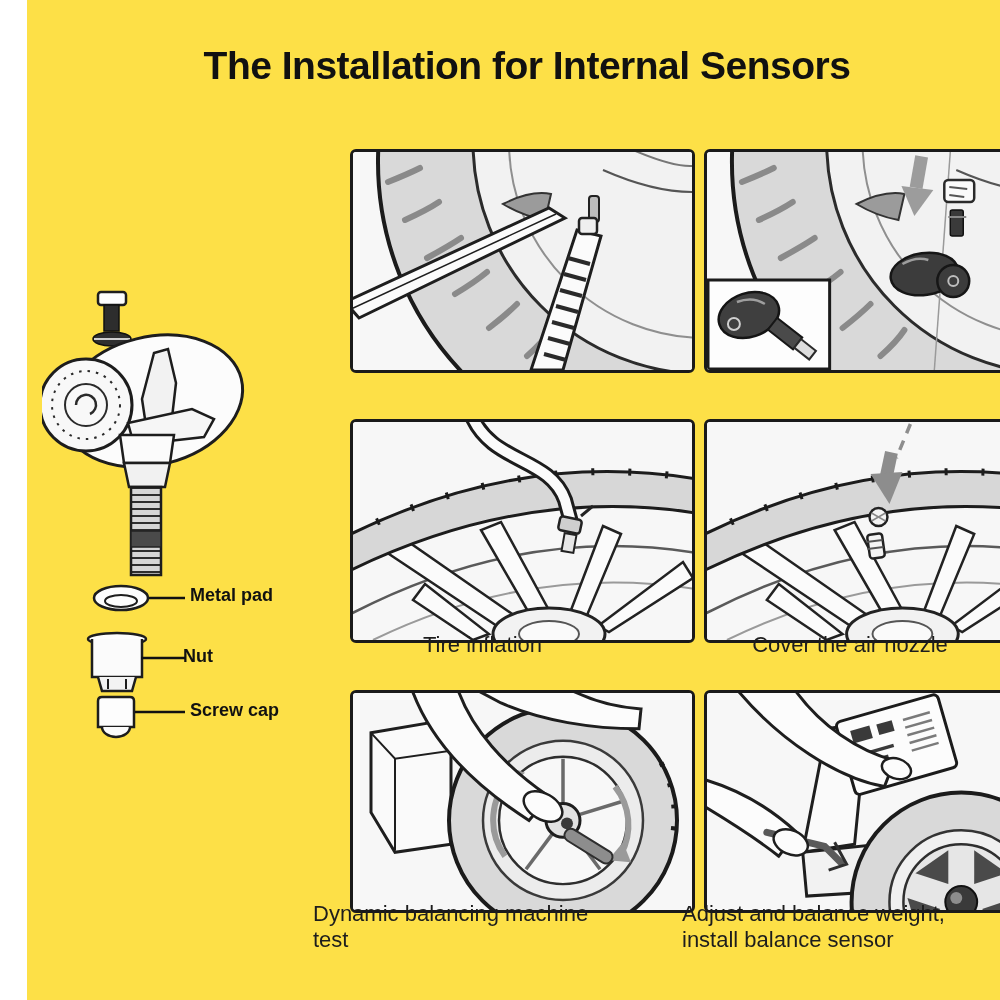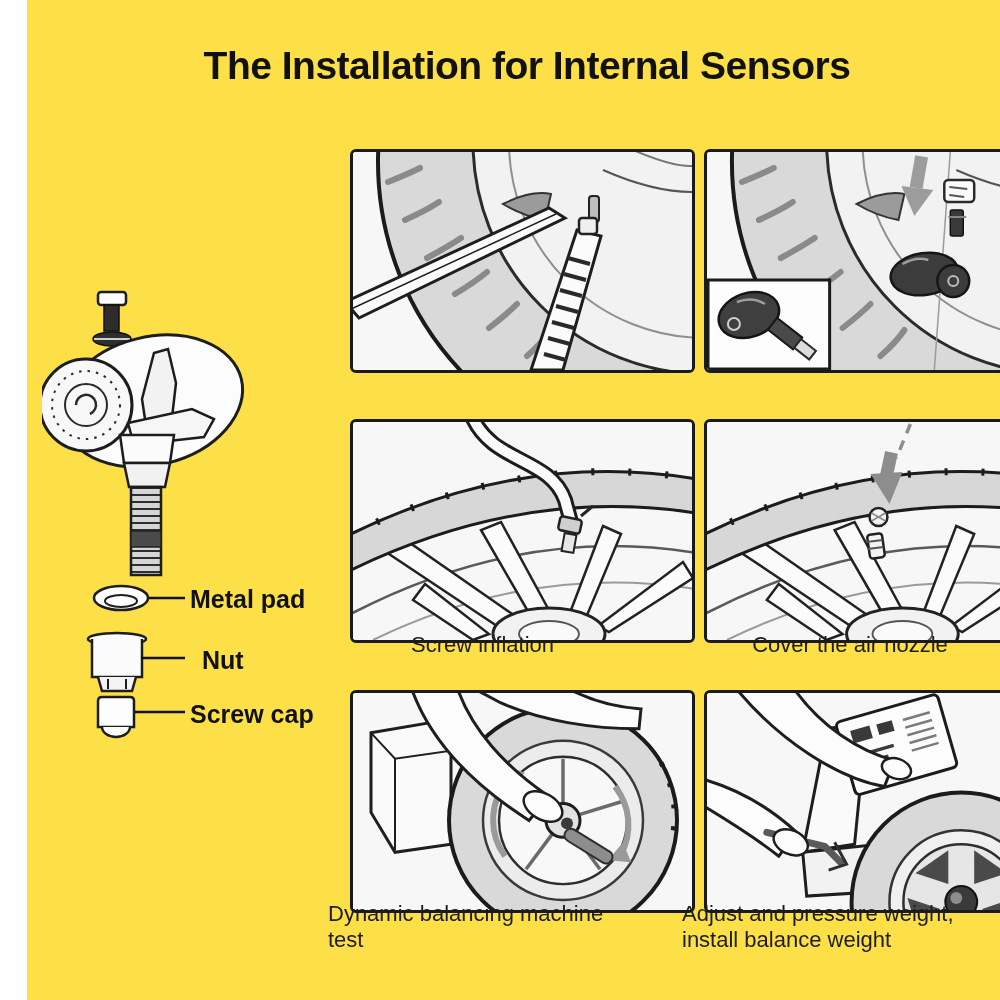--- a/index.html
+++ b/index.html
@@ -14,38 +14,38 @@
   .panel{
     position:absolute;border:3px solid #1a1a1a;border-radius:6px;
     background:#f7f7f7;overflow:hidden;box-sizing:border-box;
   }
   .panel svg{display:block;width:100%;height:100%;}
   .caption{
     position:absolute;font-size:22px;line-height:26px;color:#1d1d1d;
   }
   .caption.center{text-align:center;}
   .part-label{
-    position:absolute;font-size:25px;font-weight:bold;color:#111;white-space:nowrap;
+    position:absolute;font-size:18px;font-weight:bold;color:#111;white-space:nowrap;
   }
   .sensor-art{position:absolute;left:15px;top:283px;width:260px;height:460px;}
   
   #p1{left:283px;top:133px;width:345px;height:224px;}
   #p2{left:637px;top:133px;width:344px;height:224px;}
   #p3{left:283px;top:403px;width:345px;height:224px;}
   #p4{left:637px;top:403px;width:344px;height:224px;}
   #p5{left:283px;top:674px;width:345px;height:223px;}
   #p6{left:637px;top:674px;width:344px;height:223px;}
   #c1{left:283px;top:362px;width:345px;}
   #c2{left:637px;top:362px;width:344px;}
   #c3{left:283px;top:632px;width:345px;}
   #c4{left:651px;top:632px;width:344px;}
-  #c5{left:301px;top:901px;width:312px;}
+  #c5{left:286px;top:901px;width:312px;}
   #c6{left:655px;top:901px;width:312px;}
   #lbl-metal-pad{left:163px;top:585px;}
-  #lbl-nut{left:175px;top:646px;}
+  #lbl-nut{left:156px;top:646px;}
   #lbl-screw-cap{left:163px;top:700px;text-align:center;}
 </style>
 </head>
 <body>
 
 <div class="page">
 
   <div class="title">The Installation for Internal Sensors</div>
 
   <svg class="sensor-art" viewBox="0 0 260 460" aria-hidden="true">
@@ -310,18 +310,18 @@
         <path d="M-6,86 C30,96 64,116 90,140 L72,164 C44,142 14,124 -6,112 Z" fill="#fcfcfc" stroke="#1e1e1e" stroke-width="3"></path>
       </g>
       <g>
         <path d="M60,140 L118,154 L134,170" fill="none" stroke="#5a5a5a" stroke-width="7" stroke-linecap="round"></path>
         <path d="M128,150 l12,22 -18,6" fill="none" stroke="#2e2e2e" stroke-width="3"></path>
         <ellipse cx="84" cy="150" rx="18" ry="12" fill="#fcfcfc" stroke="#1e1e1e" stroke-width="2.5" transform="rotate(24 84 150)"></ellipse>
       </g>
     </svg>
   </figure>
 
-  <div class="caption center" id="c3">Screw inflation</div>
+  <div class="caption center" id="c3">Tire inflation</div>
   <div class="caption center" id="c4">Cover the air nozzle</div>
   <div class="caption" id="c5">Dynamic balancing machine test</div>
-  <div class="caption" id="c6">Adjust and pressure weight, install balance weight</div>
+  <div class="caption" id="c6">Adjust and balance weight, install balance sensor</div>
 
 </div>
 
 </body></html>

